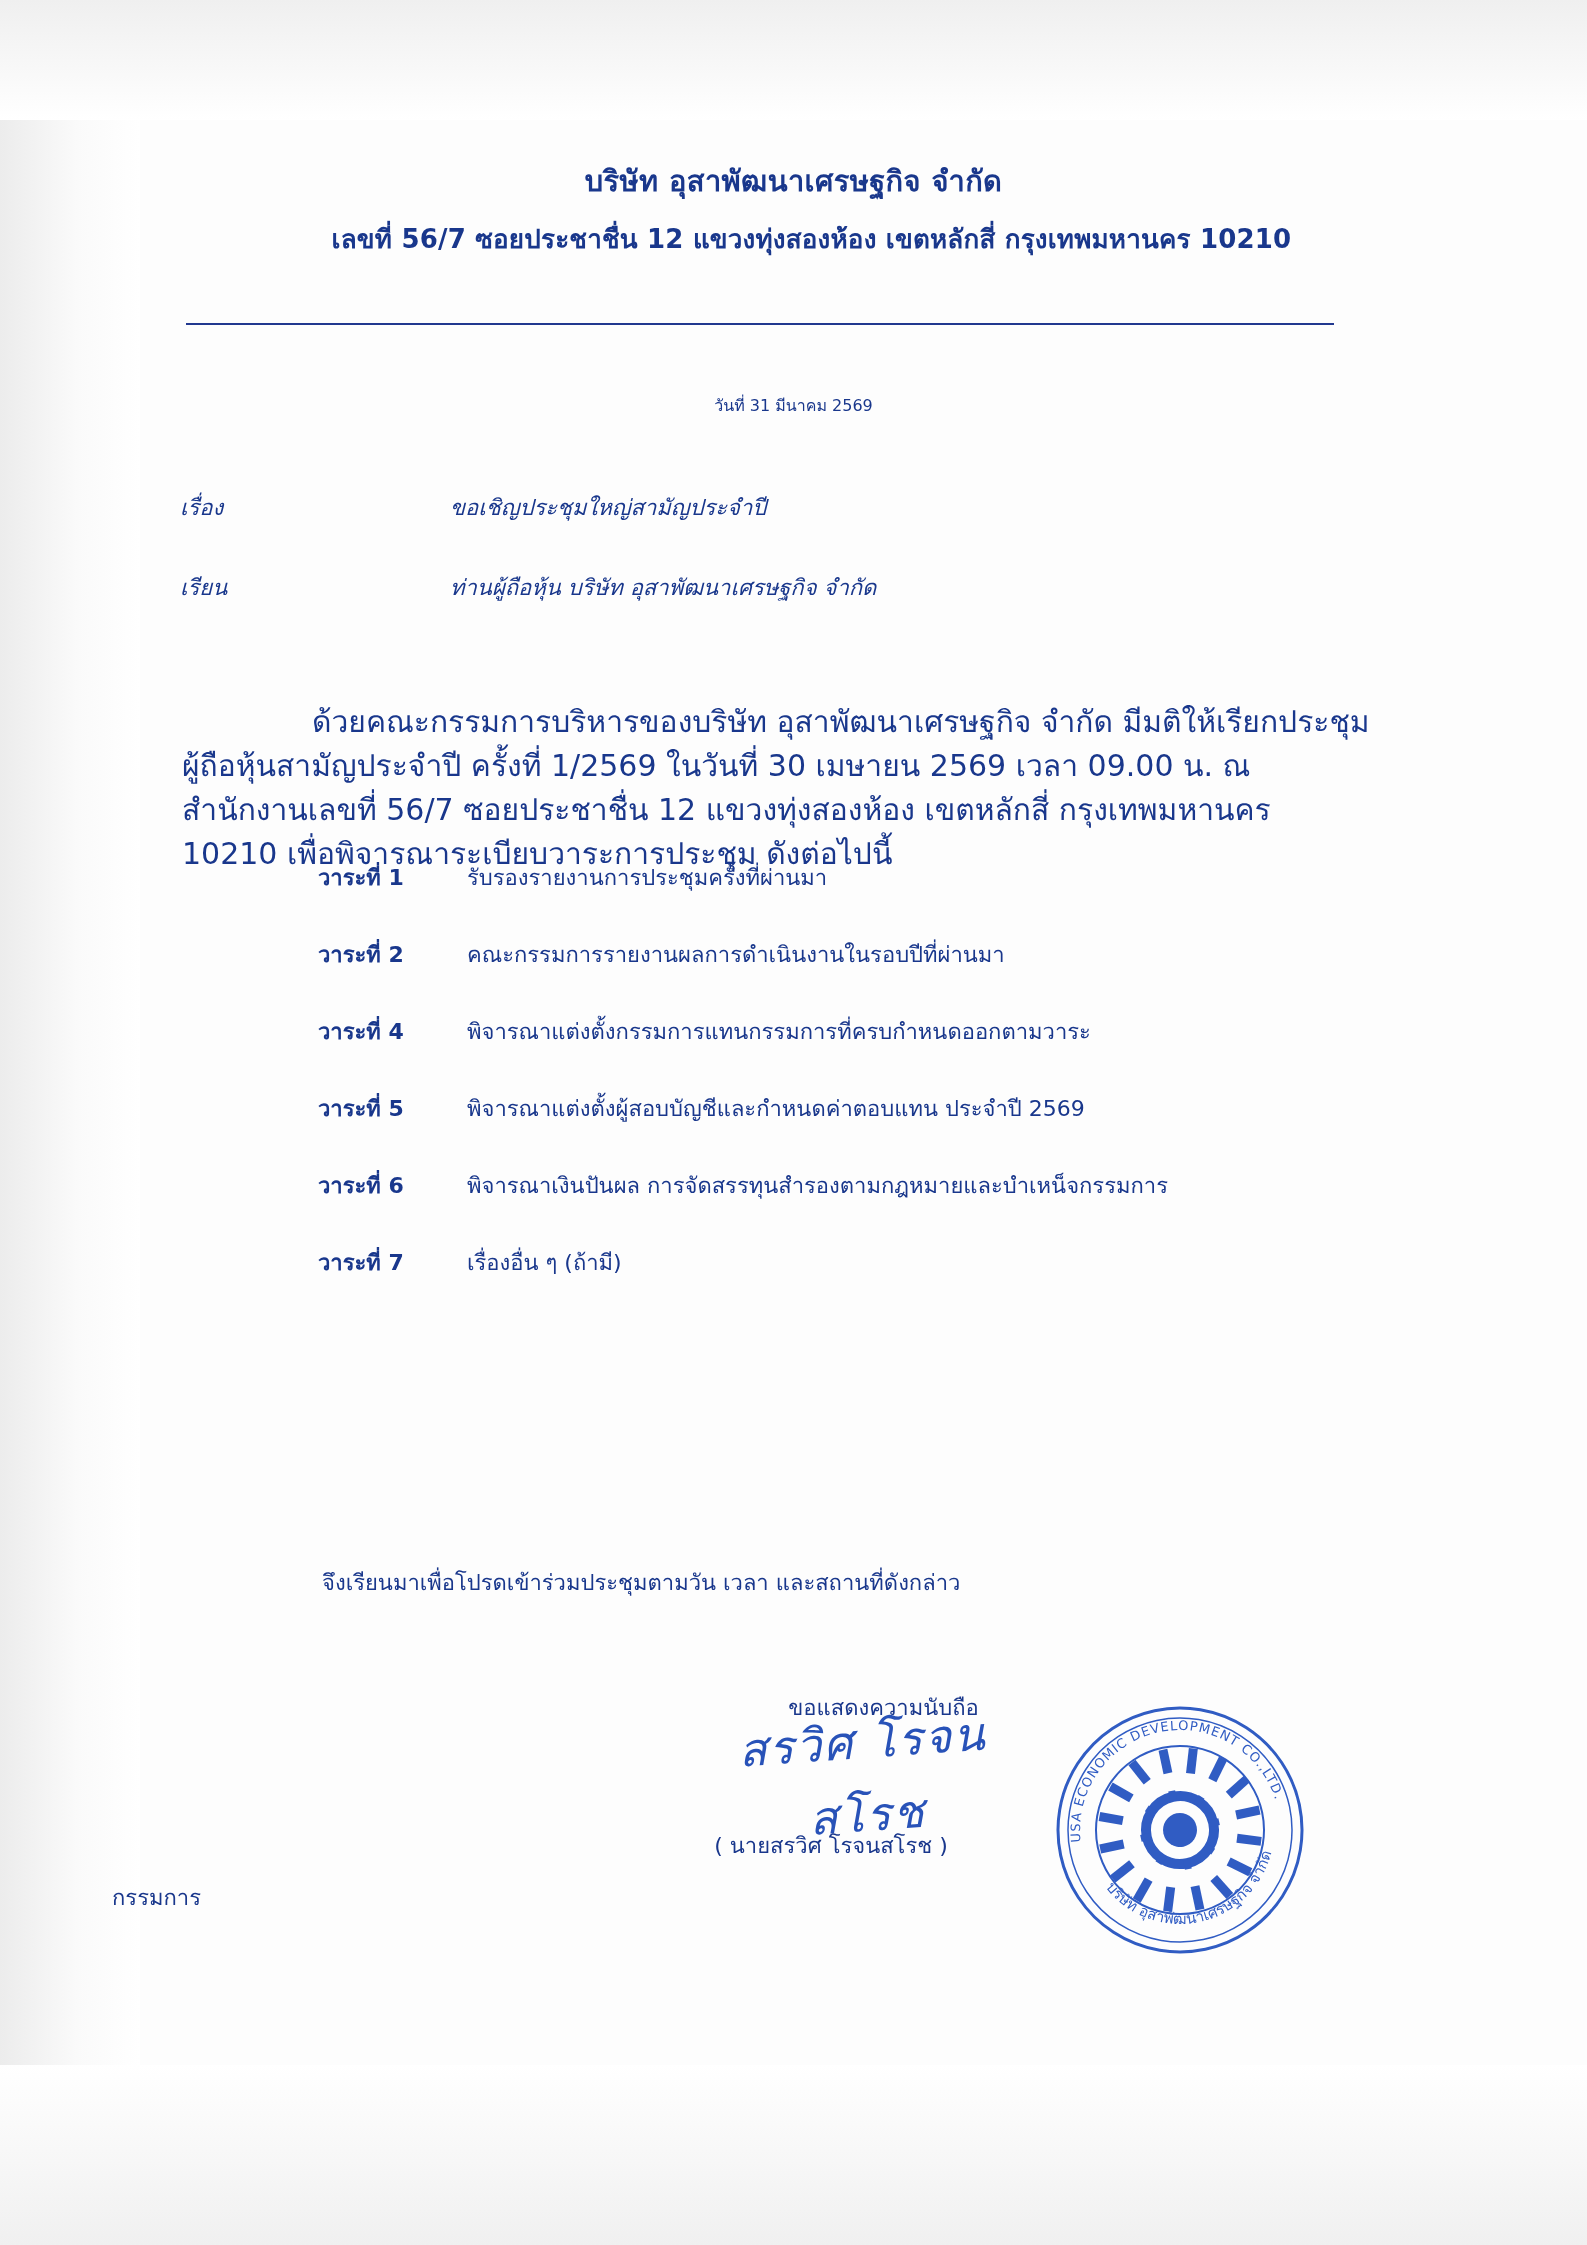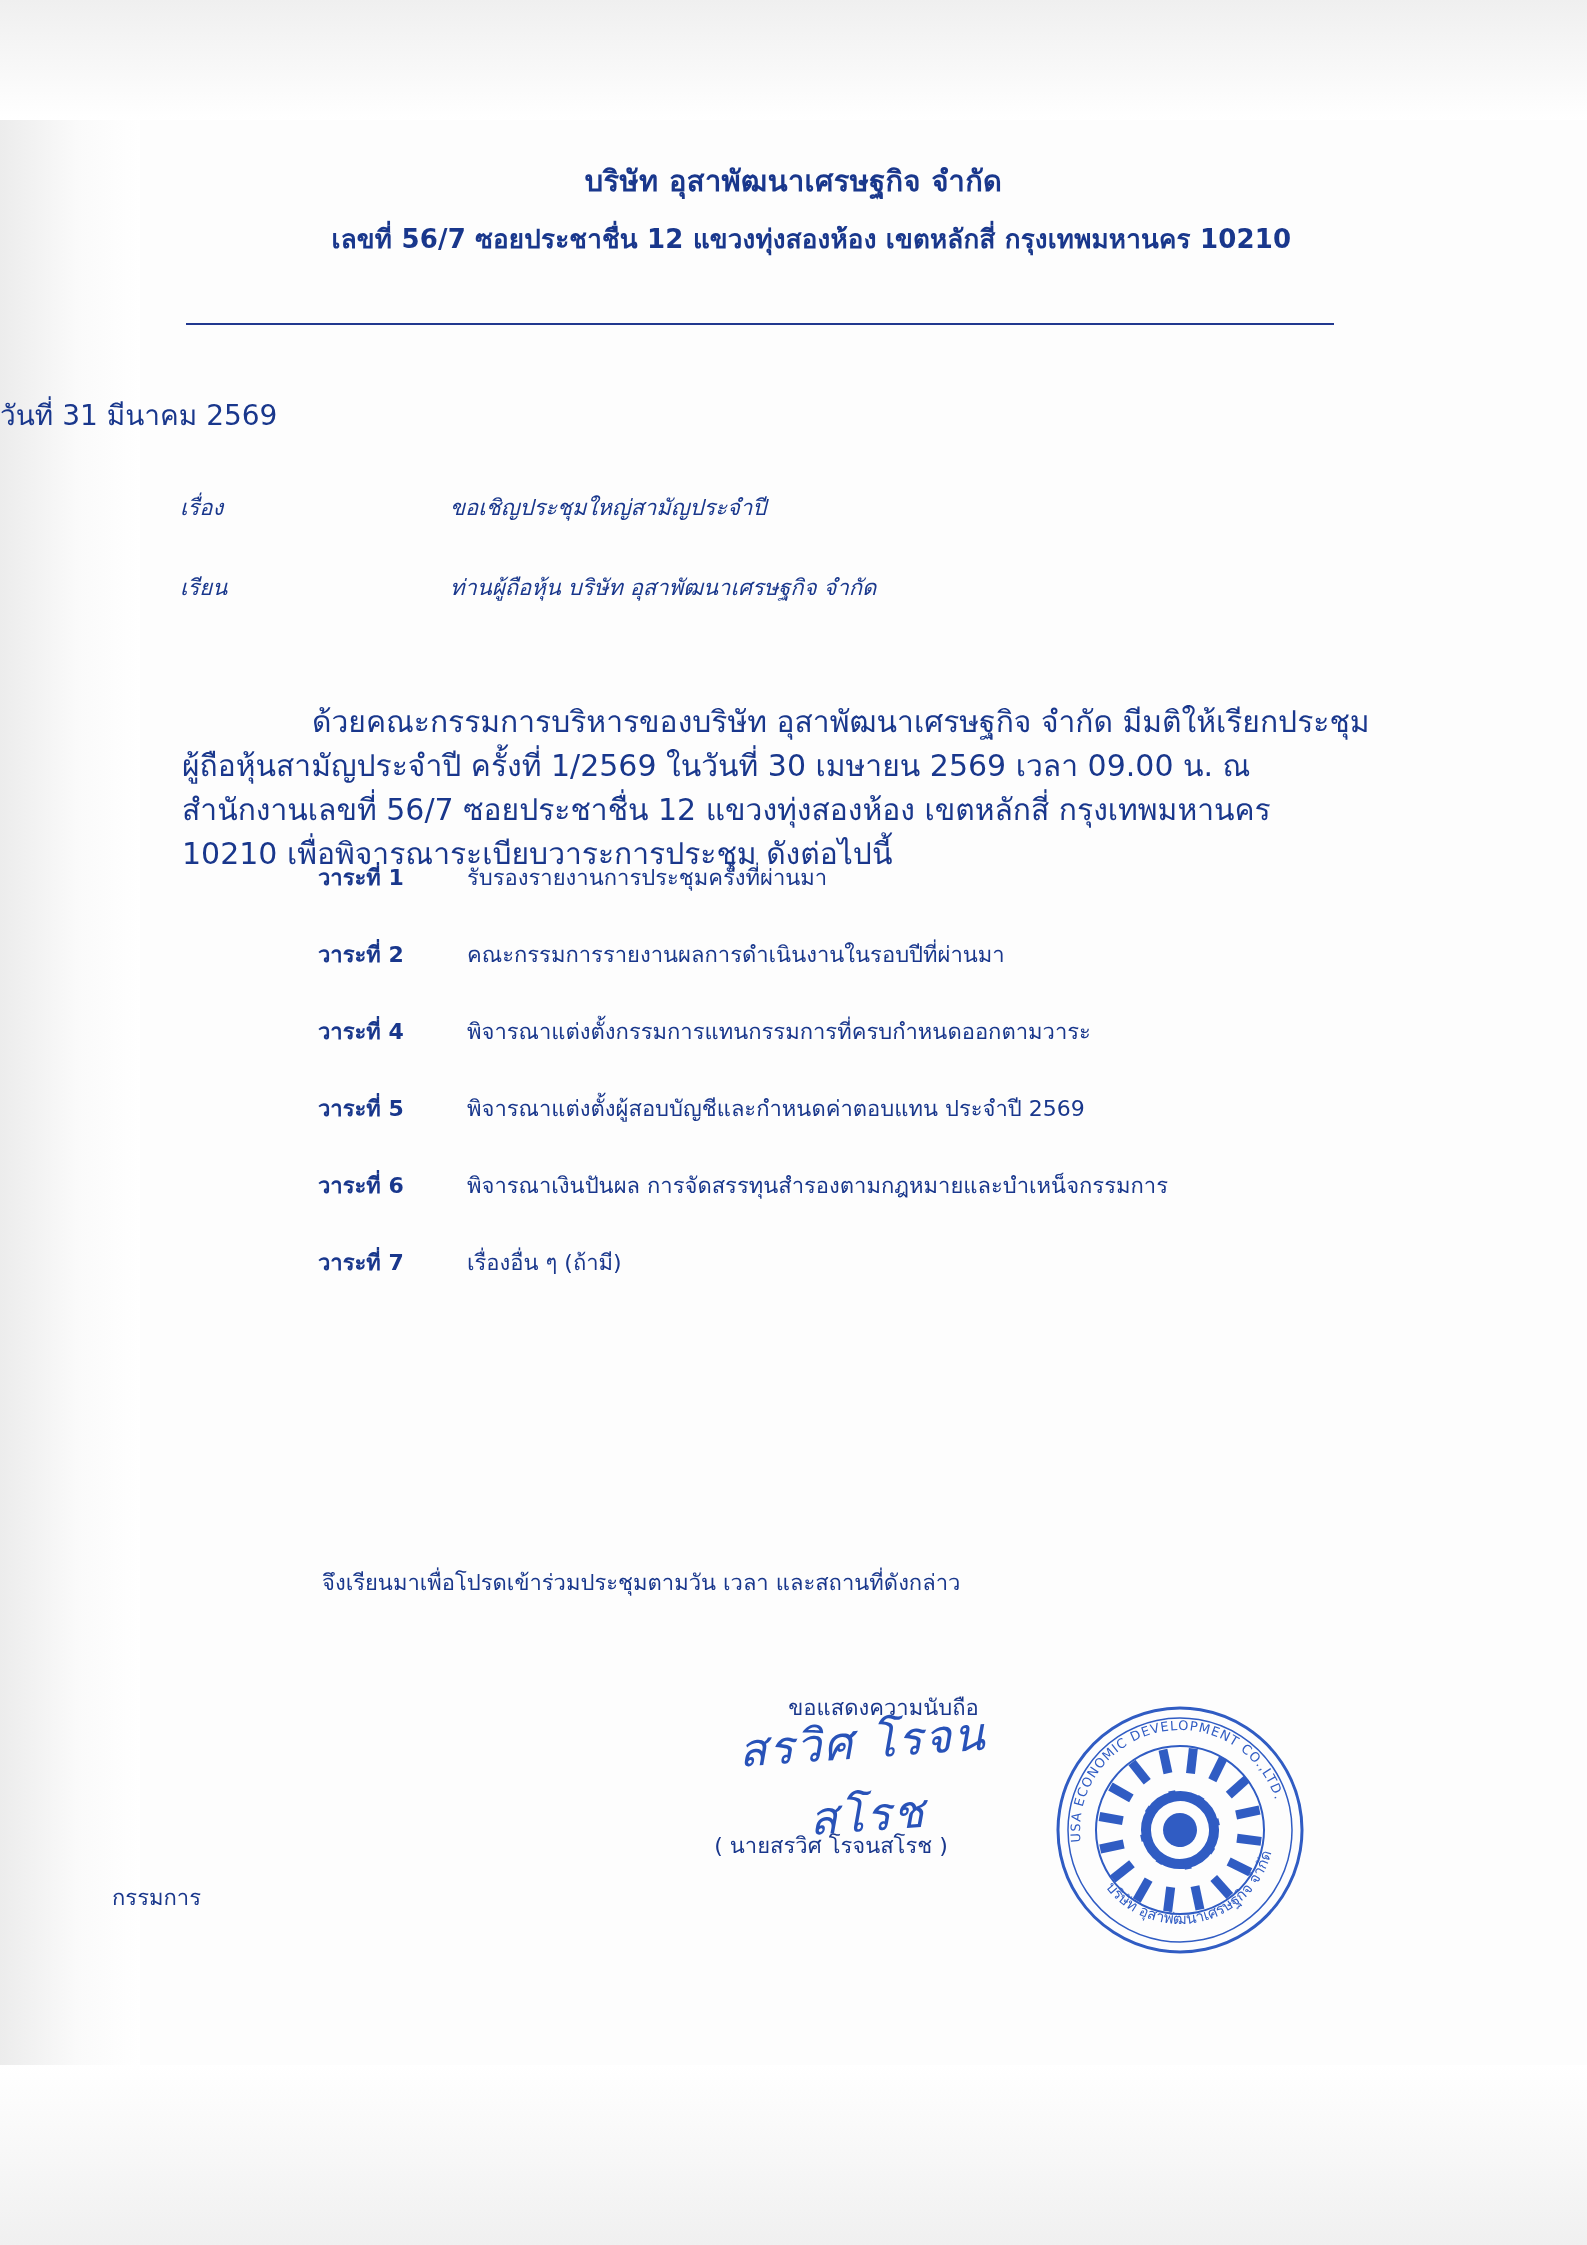--- a/index.html
+++ b/index.html
@@ -86,22 +86,22 @@
     width: 1148px;
     height: 2px;
     background: #21388f;
   }
 
   .doc-date {
     position: absolute;
     left: 0;
     top: 393px;
     width: 1587px;
-    text-align: left;
-    font-size: 28px;
+    text-align: center;
+    font-size: 16px;
     color: #19378c;
   }
 
   .field-row {
     position: absolute;
     font-size: 22px;
     color: #19378c;
     font-style: italic;
   }
   .field-label {

